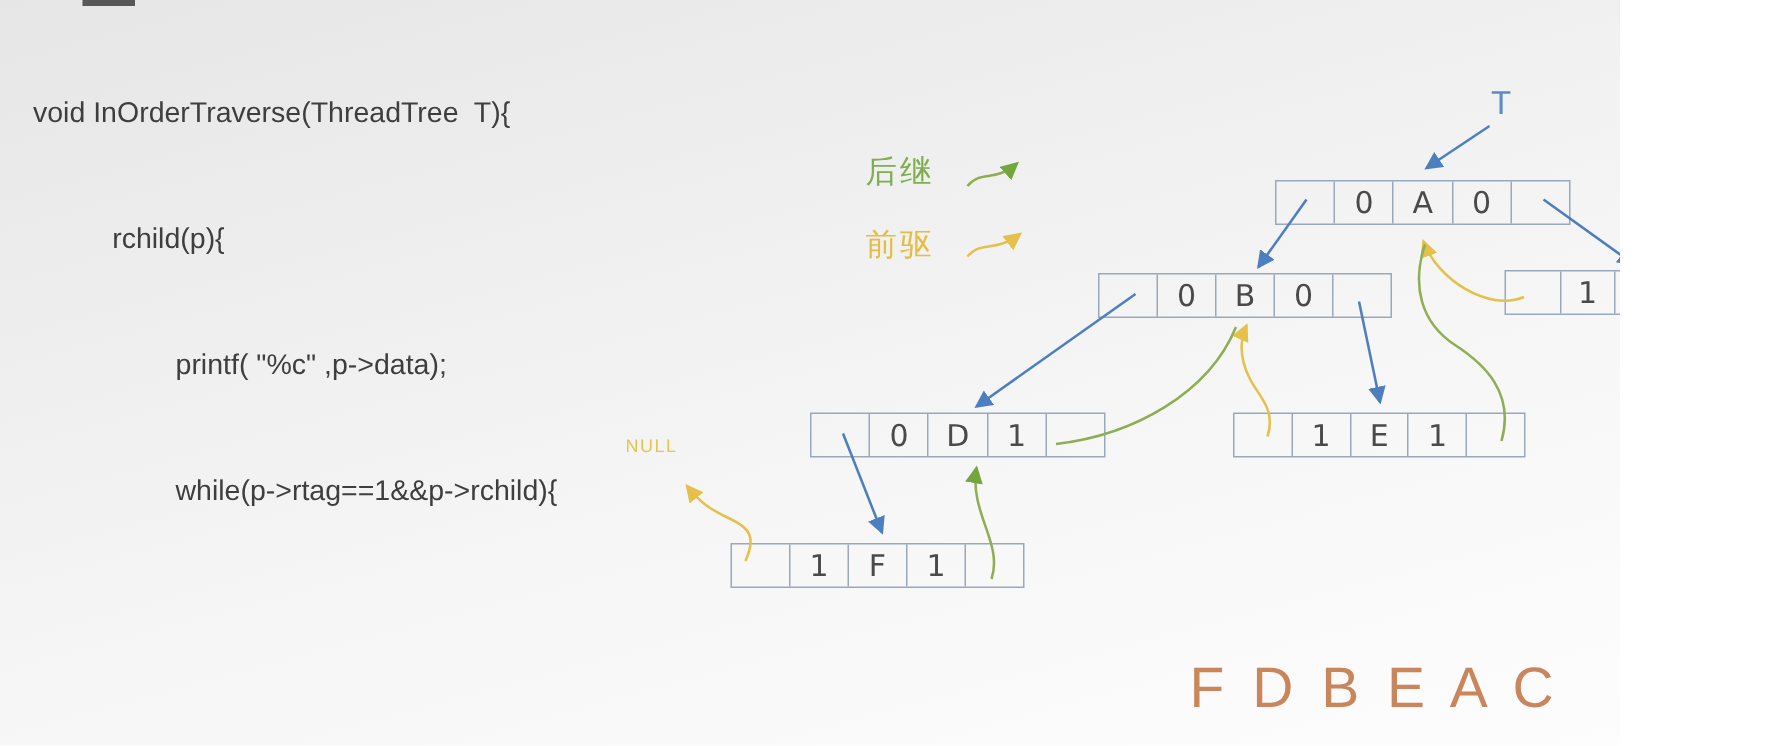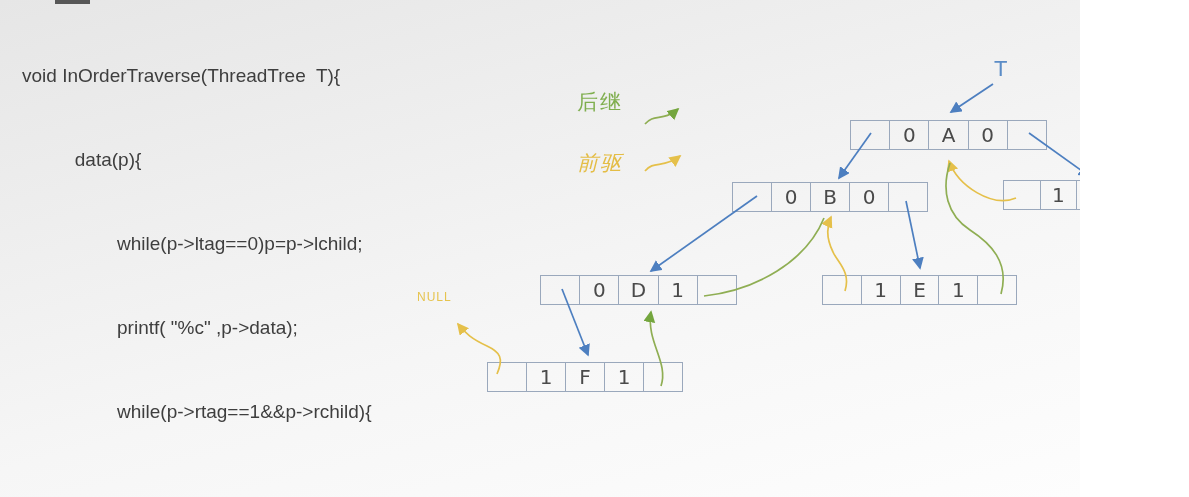--- a/index.html
+++ b/index.html
@@ -12,22 +12,22 @@
   }
   .artifact{position:absolute;left:55px;top:0;width:35px;height:4px;background:#3d3d3d;opacity:.85;}
   .code{
     position:absolute;left:22px;top:6px;margin:0;
     font-family:"Liberation Sans",sans-serif;
     font-size:19px;line-height:28px;color:#3e3e3e;
     white-space:pre;
   }
   .code-line{white-space:pre;height:28px;}
   .legend-item{position:absolute;font-size:21px;letter-spacing:2px;}
-  .legend-succ{left:577px;top:88px;color:#7fae4e;}
-  .legend-pred{left:577px;top:149px;color:#e4bd45;font-style:italic;}
+  .legend-succ{left:577px;top:100px;color:#7fae4e;}
+  .legend-pred{left:577px;top:149px;color:#e4bd45;}
   .pointer-label{position:absolute;left:994px;top:56px;font-size:22px;color:#5b8cc6;}
   .null-label{position:absolute;font-size:12px;letter-spacing:1px;}
   .null-yellow{left:417px;top:290px;color:#e6c44f;}
   .null-green{left:1091px;top:258px;color:#7fae4e;}
   .result{
     position:absolute;left:793px;top:438px;
     font-size:38px;letter-spacing:4px;color:#c9855c;font-weight:400;
   }
   .node{
     position:absolute;display:flex;
@@ -45,39 +45,39 @@
 </style>
 </head>
 <body>
 
 <div class="stage">
 
   <div class="artifact"></div>
 
   <div class="code">
     <div class="code-line">void InOrderTraverse(ThreadTree  T){</div>
-    <div class="code-line">          data(p){</div>
-    <div class="code-line">                  while(p-&gt;ltag==0)p=p-&gt;lchild;</div>
+    <div class="code-line">          rchild(p){</div>
     <div class="code-line">                  printf( "%c" ,p-&gt;data);</div>
     <div class="code-line">                  while(p-&gt;rtag==1&amp;&amp;p-&gt;rchild){</div>
     
     
     
     
     
     
   </div>
 
   <div class="legend-item legend-succ">后继</div>
   <div class="legend-item legend-pred">前驱</div>
 
   <div class="pointer-label">T</div>
   <div class="null-label null-yellow">NULL</div>
   <div class="null-label null-green">NULL</div>
 
+  <div class="result">F D B E A C</div>
 
   <div class="node" style="left:850px;top:120px;width:197px;">
     <div class="cell"></div>
     <div class="cell">0</div>
     <div class="cell">A</div>
     <div class="cell">0</div>
     <div class="cell"></div>
   </div>
   <div class="node" style="left:732px;top:182px;width:196px;">
     <div class="cell"></div>

